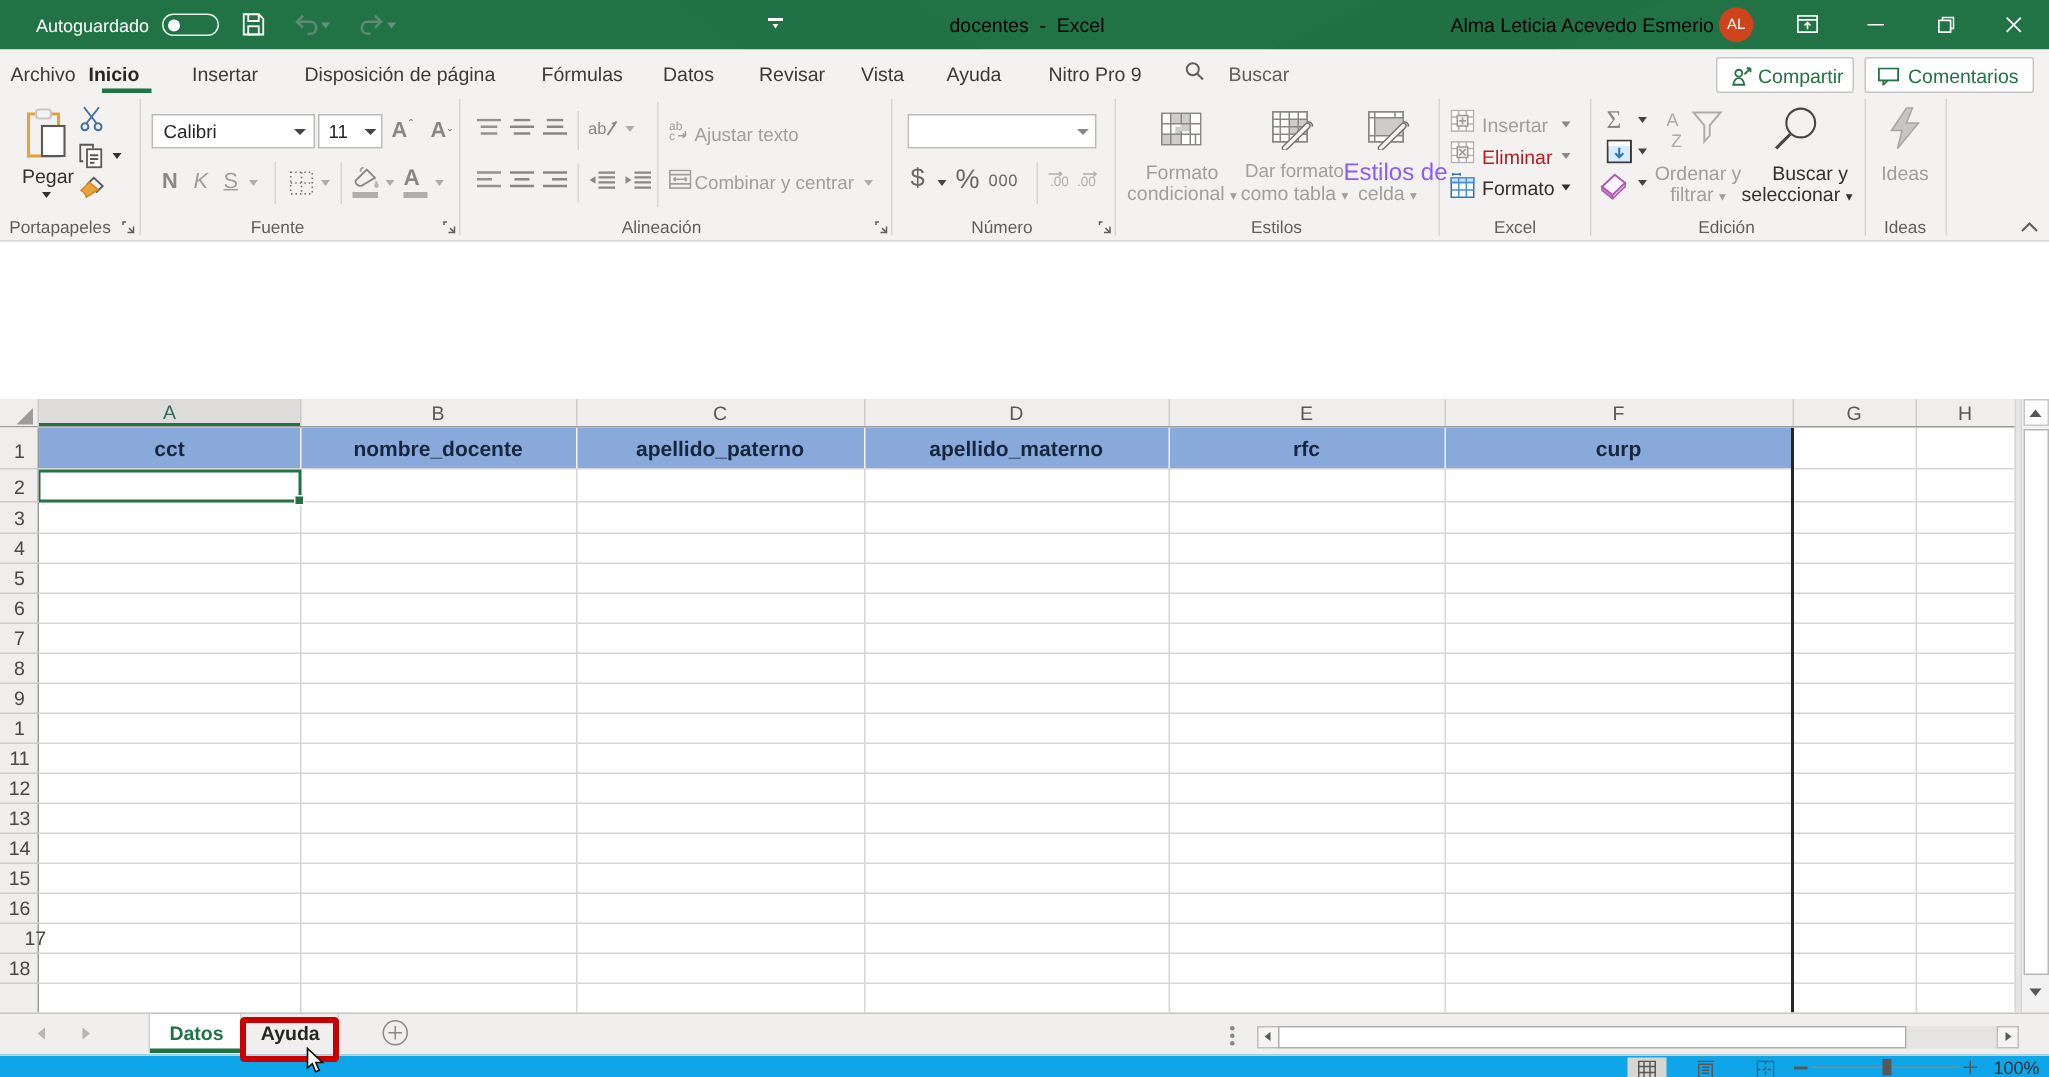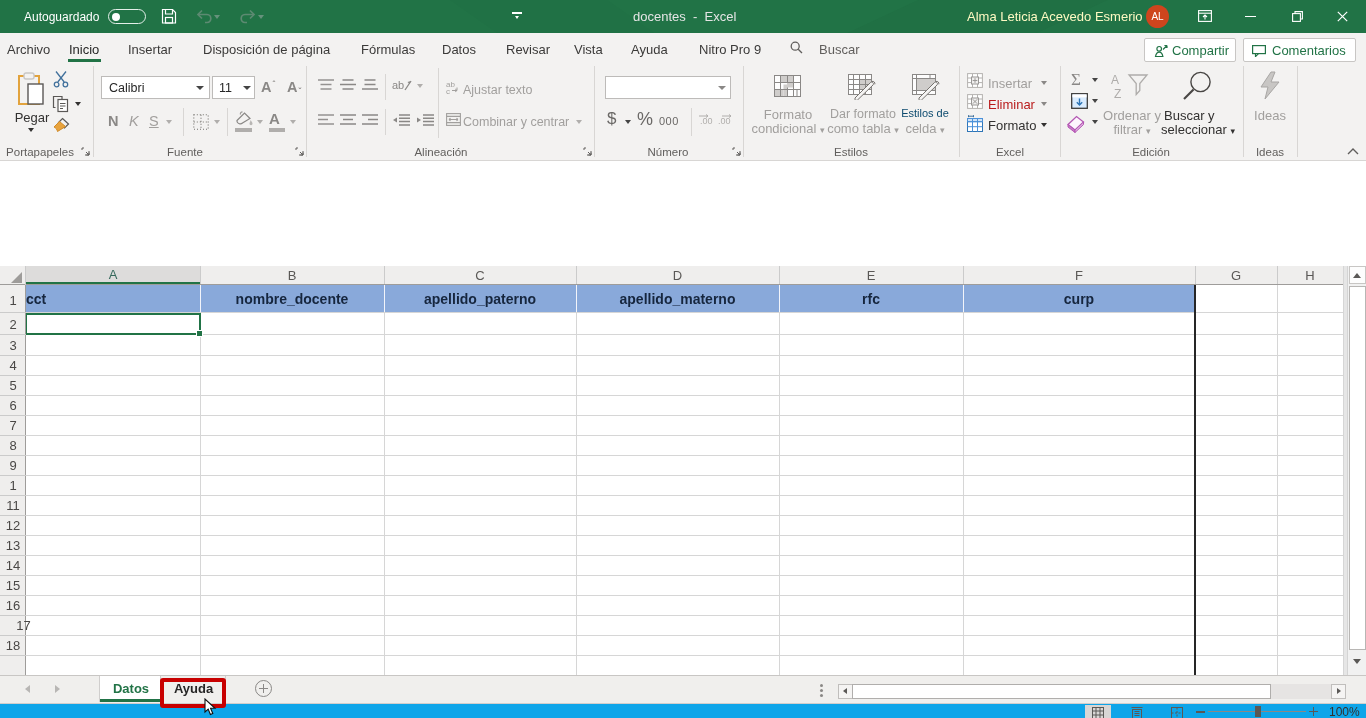--- a/index.html
+++ b/index.html
@@ -28,41 +28,41 @@
         <path d="M6 1.5 2 5.5l4 4"></path>
   </svg>
   <div class="a" style="left:214px;top:15px;width:0;height:0;border-left:3.5px solid transparent;border-right:3.5px solid transparent;border-top:4px solid #66927c"></div>
   <svg class="ic" style="left:240px;top:9px" width="16" height="15" viewBox="0 0 16 15" fill="none" stroke="#5d8a72" stroke-width="1.7">
     <path d="M13.5 5.5H5c-2.6 0-3.8 2.2-3.8 4s1.2 4 3.8 4h2"></path>
         <path d="M10 1.5l4 4-4 4"></path>
   </svg>
   <div class="a" style="left:258px;top:15px;width:0;height:0;border-left:3.5px solid transparent;border-right:3.5px solid transparent;border-top:4px solid #66927c"></div>
   <div class="a" style="left:512px;top:12px;width:10px;height:1.6px;background:#fff"></div>
   <div class="a" style="left:514.5px;top:16px;width:0;height:0;border-left:2.5px solid transparent;border-right:2.5px solid transparent;border-top:3.5px solid #fff"></div>
-  <div class="a" style="left:633px;top:9px;color:#e5e5e5;font-size:13px">docentes&nbsp;&nbsp;-&nbsp;&nbsp;Excel</div>
-  <div class="a" style="left:967px;top:9px;color:#fef9c3;font-size:13px">Alma Leticia Acevedo Esmerio</div>
+  <div class="a" style="left:633px;top:9px;color:#000000;font-size:13px">docentes&nbsp;&nbsp;-&nbsp;&nbsp;Excel</div>
+  <div class="a" style="left:967px;top:9px;color:#000000;font-size:13px">Alma Leticia Acevedo Esmerio</div>
   <div class="a" style="left:1146px;top:5px;width:23px;height:23px;border-radius:50%;background:#ce451d;color:#fff;font-size:10px;text-align:center;line-height:23px">AL</div>
   <svg class="ic" style="left:1198px;top:10px" width="14" height="12" viewBox="0 0 14 12" fill="none" stroke="#fff" stroke-width="1.1">
     <rect x="0.6" y="0.6" width="12.8" height="10.8"></rect>
         <path d="M0.6 3.2h12.8"></path>
         <path d="M7 9.5V5.2M5 7l2-2 2 2"></path>
   </svg>
   <div class="a" style="left:1245px;top:16px;width:11px;height:1.4px;background:#fff"></div>
   <svg class="ic" style="left:1292px;top:11px" width="11" height="11" viewBox="0 0 11 11" fill="none" stroke="#fff" stroke-width="1.1">
     <rect x="0.6" y="2.6" width="7.8" height="7.8"></rect>
         <path d="M3 2.5V0.6h7.4V8h-1.8"></path>
   </svg>
   <svg class="ic" style="left:1337px;top:11px" width="11" height="11" viewBox="0 0 11 11" stroke="#fff" stroke-width="1.2">
     <path d="M0.8 0.8 10.2 10.2M10.2 0.8 0.8 10.2"></path>
   </svg>
 </div>
 
 <div class="a" id="tabrow" style="left:0;top:33px;width:1366px;height:29px;background:#f3f2f1;font-size:13px;color:#3b3a39">
   <div class="a" style="left:7px;top:9px">Archivo</div>
-  <div class="a" style="left:69px;top:9px;color:#262626;font-weight:normal">Inicio</div>
+  <div class="a" style="left:59px;top:9px;color:#262626;font-weight:bold">Inicio</div>
   <div class="a" style="left:68px;top:26px;width:33px;height:3px;background:#217346"></div>
   <div class="a" style="left:128px;top:9px">Insertar</div>
   <div class="a" style="left:203px;top:9px">Disposición de página</div>
   <div class="a" style="left:361px;top:9px">Fórmulas</div>
   <div class="a" style="left:442px;top:9px">Datos</div>
   <div class="a" style="left:506px;top:9px">Revisar</div>
   <div class="a" style="left:574px;top:9px">Vista</div>
   <div class="a" style="left:631px;top:9px">Ayuda</div>
   <div class="a" style="left:699px;top:9px">Nitro Pro 9</div>
   <svg class="ic" style="left:790px;top:8px" width="13" height="13" viewBox="0 0 13 13" fill="none" stroke="#605e5c" stroke-width="1.3">
@@ -262,21 +262,21 @@
   <div class="a" style="left:818px;top:45px;width:90px;text-align:center;font-size:12.5px;color:#a19f9d">Dar formato</div>
   <div class="a" style="left:818px;top:59px;width:90px;text-align:center;font-size:13px;color:#a19f9d">como tabla <span style="font-size:9px">▾</span></div>
   <svg class="ic" style="left:912px;top:12px" width="30" height="26" viewBox="0 0 30 26" fill="none" stroke="#8a8886" stroke-width="1">
     <rect x="0.5" y="0.5" width="23" height="20" fill="#fdfdfd"></rect>
     <rect x="4.5" y="4.5" width="19" height="12" fill="#cfcdcb" stroke="none"></rect>
     <path d="M0.5 4.5h23M0.5 16.5h23M4.5 0.5v20M18 0.5v4"></path>
     <rect x="0.5" y="0.5" width="23" height="20"></rect>
     <path d="M7 24 22.5 8.5c1.5-1.5 4 1 2.5 2.5L9.5 26c-1 0.5-2 0.3-2.5-0.5z" fill="#f5f4f3" stroke="#76736f"></path>
     <path d="M24 7.5c1.5-0.8 3.5 1.2 2.8 2.8" fill="none" stroke="#76736f"></path>
   </svg>
-  <div class="a" style="left:885px;top:45px;width:80px;text-align:center;font-size:11px;color:#0c4a6e">Estilos de</div>
+  <div class="a" style="left:885px;top:45px;width:80px;text-align:right;font-size:16px;color:#8b5cf6">Estilos de</div>
   <div class="a" style="left:885px;top:59px;width:80px;text-align:center;font-size:13px;color:#a19f9d">celda <span style="font-size:9px">▾</span></div>
   <div class="a" style="left:821px;top:84px;width:60px;text-align:center;font-size:11.5px;color:#605e5c">Estilos</div>
   
   <svg class="ic" style="left:967px;top:11px" width="16" height="15" viewBox="0 0 16 15" fill="none" stroke="#b4b2b0" stroke-width="1">
     <rect x="0.6" y="0.6" width="14.8" height="13.8" fill="#fff"></rect>
         <path d="M0.6 5h14.8M0.6 9.6h14.8M5.5 0.6v13.8M10.5 0.6v13.8"></path>
     <rect x="4.5" y="4" width="7" height="7" fill="#f0efee" stroke="#9a9896"></rect>
         <path d="M8 5.2v4.6M5.7 7.5h4.6" stroke="#9a9896"></path>
   </svg>
   <div class="a" style="left:988px;top:14px;font-size:13px;color:#a19f9d">Insertar</div>
@@ -317,21 +317,21 @@
     <text x="0" y="12" font-size="12" fill="#aeacaa" font-family="Liberation Sans">A</text>
     <text x="3" y="26" font-size="12" fill="#aeacaa" font-family="Liberation Sans">Z</text>
     <path d="M18 3h18l-7.2 8.5v7l-3.6 4v-11z" fill="none" stroke="#aeacaa" stroke-width="1.3"></path>
   </svg>
   <div class="a" style="left:1101px;top:46px;width:62px;text-align:center;font-size:13px;color:#a19f9d">Ordenar y</div>
   <div class="a" style="left:1101px;top:60px;width:62px;text-align:center;font-size:13px;color:#a19f9d">filtrar <span style="font-size:9px">▾</span></div>
   <svg class="ic" style="left:1182px;top:9px" width="32" height="31" viewBox="0 0 32 31" fill="none" stroke="#484644">
     <circle cx="18.5" cy="11" r="9.6" stroke-width="1.4"></circle>
         <path d="M11.5 18.5 2 28" stroke-width="2.1"></path>
   </svg>
-  <div class="a" style="left:1164px;top:46px;width:68px;text-align:left;font-size:13px;color:#323130">Buscar y</div>
+  <div class="a" style="left:1164px;top:46px;width:68px;text-align:right;font-size:13px;color:#323130">Buscar y</div>
   <div class="a" style="left:1158px;top:60px;width:80px;text-align:center;font-size:13px;color:#323130">seleccionar <span style="font-size:9px">▾</span></div>
   <div class="a" style="left:1121px;top:84px;width:60px;text-align:center;font-size:11.5px;color:#605e5c">Edición</div>
   
   <svg class="ic" style="left:1258px;top:9px" width="24" height="30" viewBox="0 0 24 30">
     <path d="M13 1 3 16h7l-3 12L21 11h-8l4-10z" fill="#c8c6c4" stroke="#a8a6a4" stroke-width="1"></path>
   </svg>
   <div class="a" style="left:1240px;top:46px;width:60px;text-align:center;font-size:13px;color:#a19f9d">Ideas</div>
   <div class="a" style="left:1240px;top:84px;width:60px;text-align:center;font-size:11.5px;color:#605e5c">Ideas</div>
   <svg class="ic" style="left:1347px;top:85px" width="12" height="8" viewBox="0 0 12 8" fill="none" stroke="#605e5c" stroke-width="1.4">
     <path d="M1 7 6 2l5 5"></path>
@@ -368,21 +368,21 @@
   <div class="a" style="left:963px;top:19px;width:1px;height:390px;background:#d6d6d6"></div>
   <div class="a" style="left:1277px;top:19px;width:1px;height:390px;background:#d6d6d6"></div>
   <div class="a" style="left:1343px;top:0;width:1px;height:409px;background:#d6d6d6"></div>
 
   <div class="a" style="left:26px;top:19px;width:1169px;height:27px;background:#89a9da;color:#16263e;font-weight:bold;font-size:14px">
     <div class="a" style="left:174px;top:0;width:1px;height:27px;background:#f2f4fa"></div>
     <div class="a" style="left:358px;top:0;width:1px;height:27px;background:#f2f4fa"></div>
     <div class="a" style="left:550px;top:0;width:1px;height:27px;background:#f2f4fa"></div>
     <div class="a" style="left:753px;top:0;width:1px;height:27px;background:#f2f4fa"></div>
     <div class="a" style="left:937px;top:0;width:1px;height:27px;background:#f2f4fa"></div>
-    <div class="a" style="left:0;top:6px;width:174px;">cct</div>
+    <div class="a" style="left:0;top:6px;width:174px;text-align:center">cct</div>
     <div class="a" style="left:174px;top:6px;width:184px;text-align:center">nombre_docente</div>
     <div class="a" style="left:358px;top:6px;width:192px;text-align:center">apellido_paterno</div>
     <div class="a" style="left:550px;top:6px;width:203px;text-align:center">apellido_materno</div>
     <div class="a" style="left:753px;top:6px;width:184px;text-align:center">rfc</div>
     <div class="a" style="left:937px;top:6px;width:232px;text-align:center">curp</div>
   </div>
 
   <div class="a" style="left:25px;top:47px;width:176px;height:22px;border:2px solid #217346;background:#fff"></div>
   <div class="a" style="left:196px;top:64px;width:7px;height:7px;background:#fff"></div>
   <div class="a" style="left:197px;top:65px;width:5px;height:5px;background:#217346"></div>

